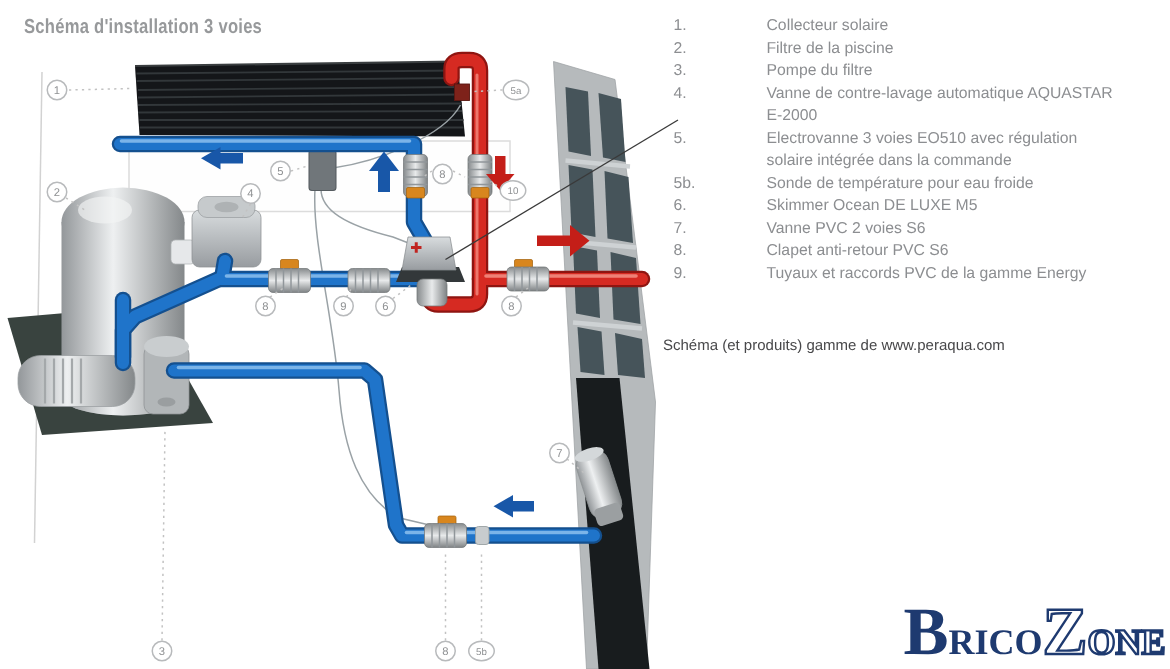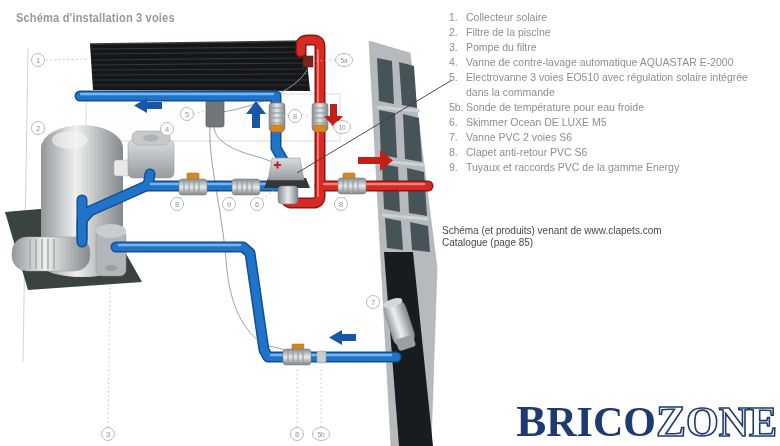--- a/index.html
+++ b/index.html
@@ -5,29 +5,29 @@
   html,body{margin:0;padding:0;background:#ffffff;}
   .stage{position:relative;width:780px;height:446px;background:#ffffff;overflow:hidden;
          font-family:"Liberation Sans",sans-serif;}
   .stage svg{position:absolute;left:0;top:0;}
   .title{position:absolute;left:16px;top:10px;margin:0;font-size:13.5px;font-weight:bold;
          color:#97999b;transform:scaleX(.82);transform-origin:left top;letter-spacing:.2px;
          white-space:nowrap;}
   .legend{position:absolute;left:449px;top:10px;width:300px;color:#8c8e91;font-size:10.5px;}
   .lrow{display:flex;line-height:15px;}
   .lnum{flex:0 0 17px;}
-  .ltxt{flex:1;}
+  .ltxt{flex:1;margin-left:45px;}
   .source{position:absolute;left:442px;top:225px;width:334px;color:#48484a;font-size:10px;
           line-height:11.8px;}
   .note{position:absolute;left:442px;top:287px;width:334px;color:#3f4143;font-size:10px;}
   .logo{position:absolute;right:3px;bottom:2px;font-family:"Liberation Serif",serif;
         font-weight:bold;white-space:nowrap;line-height:1;}
   .lg{display:inline-block;vertical-align:baseline;}
   .big{font-size:45px;}
-  .small{font-size:42px;}
+  .small{font-size:24px;}
   .solid{color:#1e3a70;}
   .outline{color:#ffffff;-webkit-text-stroke:1.6px #1e3a70;}
 </style>
 </head>
 <body>
 
 <div class="stage">
 
 <svg width="780" height="446" viewBox="0 0 780 446">
   <defs>
@@ -390,22 +390,21 @@
       <span class="lnum">8.</span>
       <span class="ltxt">Clapet anti-retour PVC S6</span>
     </div>
       <div class="lrow">
       <span class="lnum">9.</span>
       <span class="ltxt">Tuyaux et raccords PVC de la gamme Energy</span>
     </div>
 </div>
 
 <div class="source">
-  <div class="sline">Schéma (et produits) venant de www.clapets.com</div>
-      <div class="sline">Catalogue (page 85)</div>
+  <div class="sline">Schéma (et produits) gamme de www.peraqua.com</div>
 </div>
 
 
 <div class="logo">
   <span class="lg big solid">B</span><span class="lg small solid">RICO</span><span class="lg big outline">Z</span><span class="lg small outline">ONE</span>
 </div>
 
 </div>
 
 </body></html>

